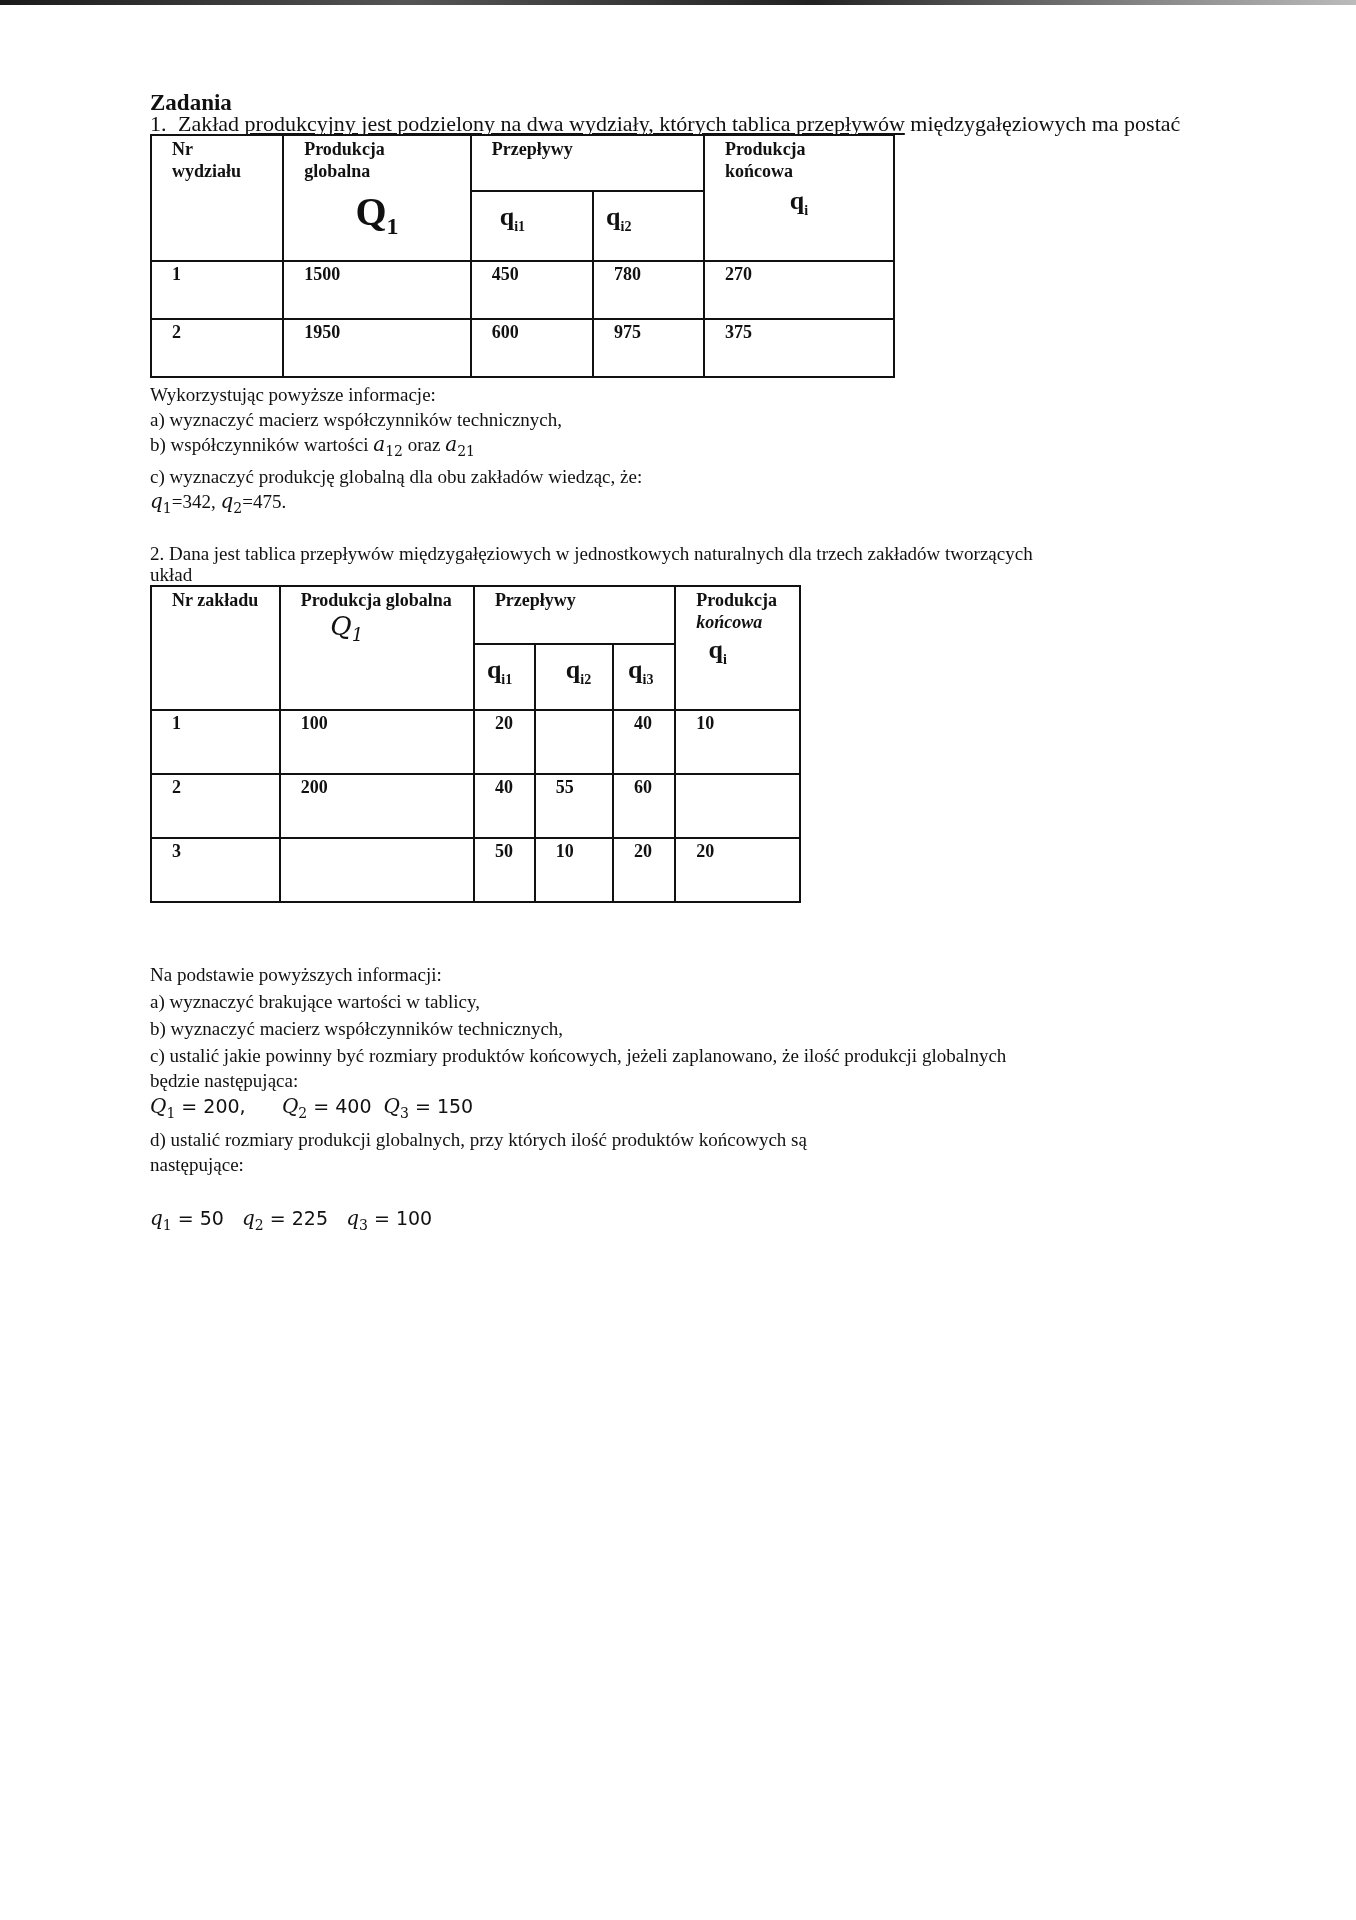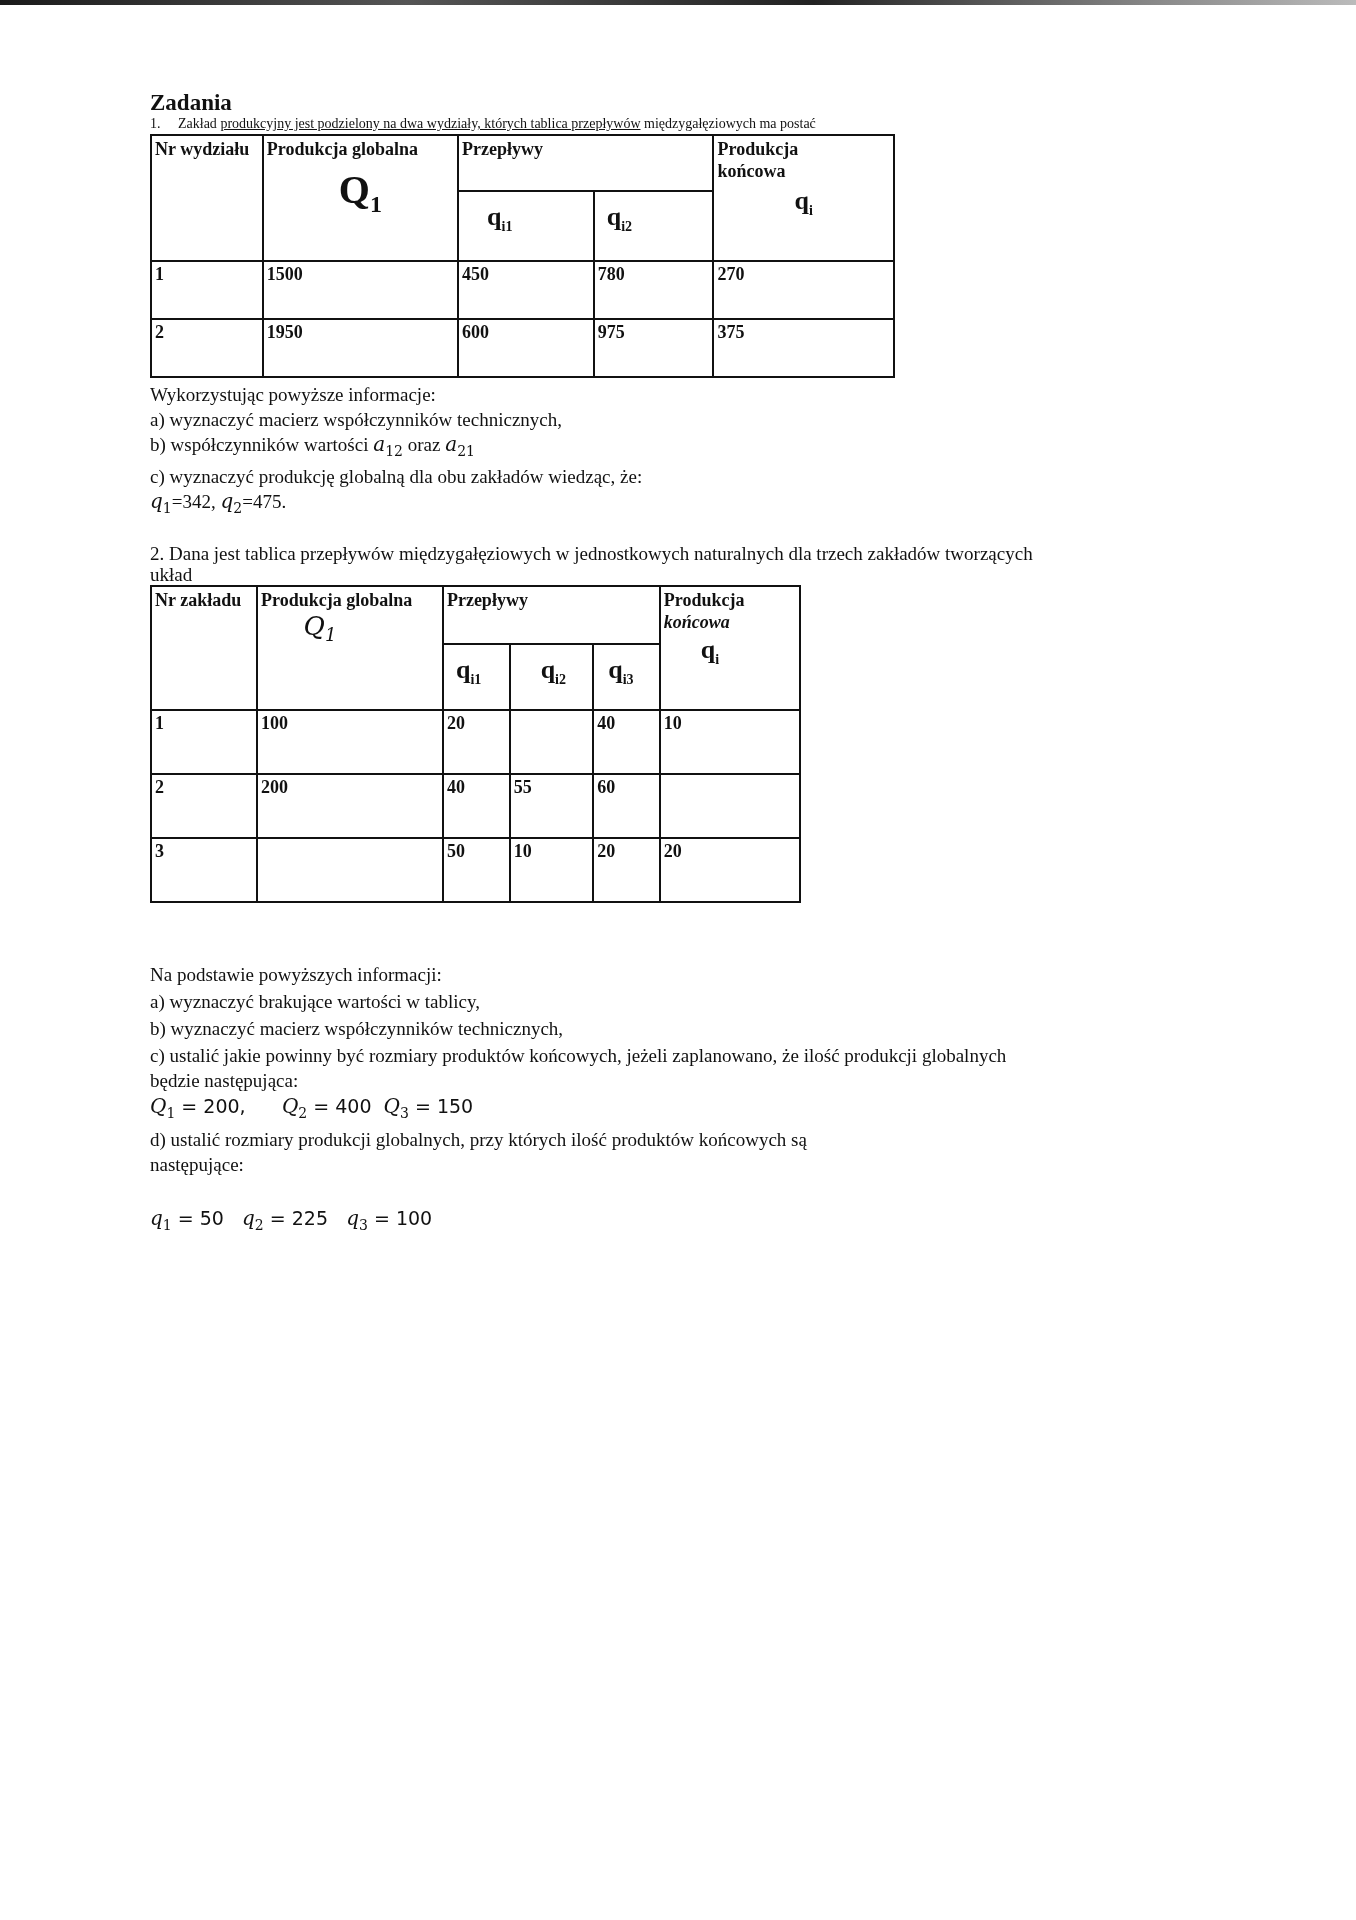--- a/index.html
+++ b/index.html
@@ -6,25 +6,25 @@
   body {
     width: 1356px; height: 1920px; background: #ffffff; position: relative; overflow: hidden;
     font-family: "Liberation Serif", serif; color: #111;
   }
   .scan-edge {
     position: absolute; left: 0; top: 0; width: 1356px; height: 5px;
     background: linear-gradient(to right, #1a1a1a 0%, #555 30%, #222 60%, #888 85%, #bbb 100%);
   }
   .page { position: absolute; left: 150px; top: 92px; width: 1050px; }
   .title { font-weight: bold; font-size: 23px; line-height: 21px; margin: 0; }
-  .task-line { font-size: 14px; line-height: 21px; margin: 0; white-space: nowrap; }
+  .task-line { font-size: 22px; line-height: 21px; margin: 0; white-space: nowrap; }
   .task-line .num { display: inline-block; width: 28px; }
   .underline-span { text-decoration: underline; }
   table.flow { border-collapse: collapse; font-weight: bold; }
-  table.flow td { border: 2px solid #111; vertical-align: top; padding: 2px 3px; font-size: 18px; }
+  table.flow td { border: 2px solid #111; vertical-align: top; padding: 2px 20px; font-size: 18px; }
   .hdr { font-size: 18px; line-height: 22px; }
   .bigQ { font-size: 40px; font-weight: bold; text-align: center; margin-top: 6px; }
   .bigQ sub { font-size: 24px; }
   .italQ { font-family: "DejaVu Serif", serif; font-style: italic; font-weight: normal; font-size: 26px; text-align: center; margin-left: -60px; }
   .italQ sub { font-size: 18px; }
   .qsym { font-size: 26px; font-weight: bold; }
   .qsym sub { font-size: 14px; }
   .para { font-size: 19px; line-height: 25px; margin: 0; }
   .math { font-family: "DejaVu Serif", serif; font-style: italic; font-size: 20px; }
   .math sub { font-size: 14px; font-style: normal; }

